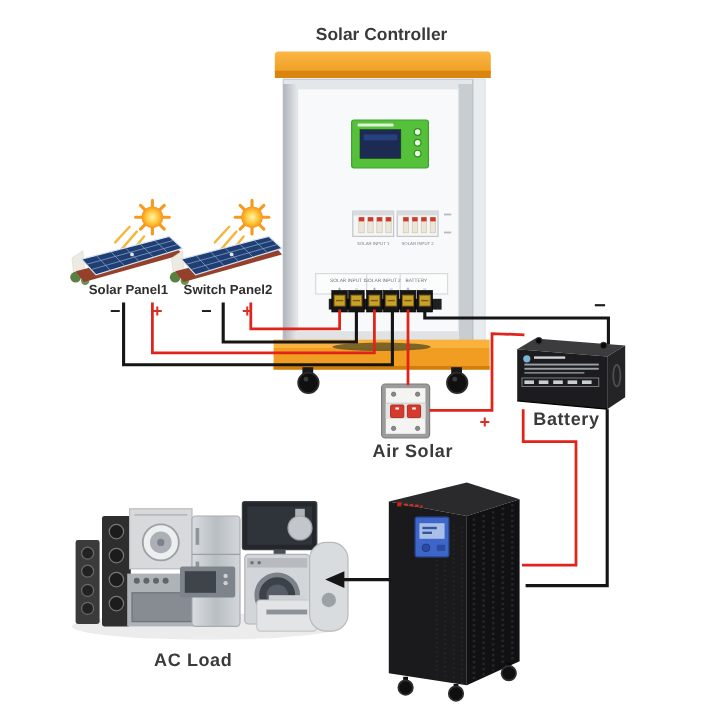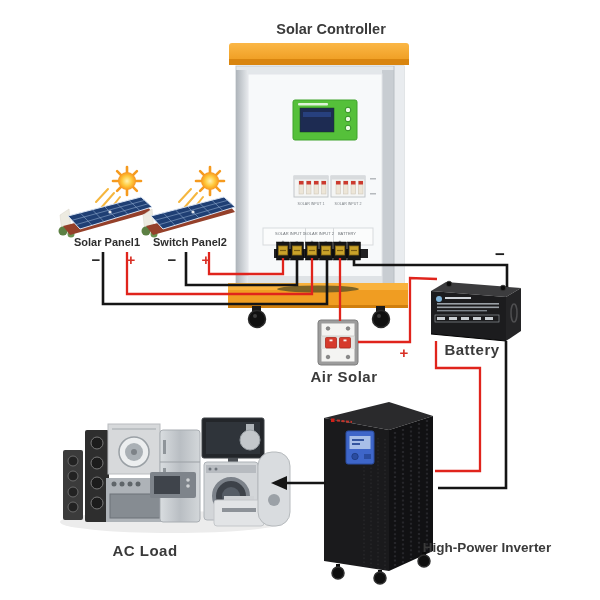--- a/index.html
+++ b/index.html
@@ -360,31 +360,30 @@
     <polyline points="436,341 436,368 480,368 480,471 435,471" stroke="#E0241C" stroke-width="2.3"></polyline>
     <polyline points="506,341 506,488 438,488" stroke="#151515" stroke-width="2.6"></polyline>
   </g>
 
   <g>
     <line x1="326" y1="483" x2="284" y2="483" stroke="#151515" stroke-width="2.6"></line>
     <polygon points="271,483 287,476 287,490" fill="#151515"></polygon>
   </g>
 </svg>
 
-<div class="lbl title" style="left:331px;top:22px;">Solar Controller</div>
+<div class="lbl title" style="left:318px;top:22px;">Solar Controller</div>
 
 <div class="lbl panel" style="left:107px;top:237px;">Solar Panel1</div>
 <div class="lbl panel" style="left:190px;top:237px;">Switch Panel2</div>
 
 <div class="sign neg" style="left:96px;top:252px;">−</div>
 <div class="sign pos" style="left:131px;top:252px;">+</div>
 <div class="sign neg" style="left:172px;top:252px;">−</div>
 <div class="sign pos" style="left:206px;top:252px;">+</div>
 
 <div class="sign neg batneg" style="left:500px;top:246px;">−</div>
 <div class="sign pos" style="left:404px;top:345px;">+</div>
 
 <div class="lbl big" style="left:472px;top:342px;">Battery</div>
 <div class="lbl big" style="left:344px;top:369px;">Air Solar</div>
-<div class="lbl big" style="left:145px;top:543px;text-align:right;">AC Load</div>
-<div class="lbl inv" style="left:487px;top:541px;">High-Power Inverter</div>
+<div class="lbl big" style="left:161px;top:543px;text-align:right;">AC Load</div>
 
 </div>
 
 </body></html>

